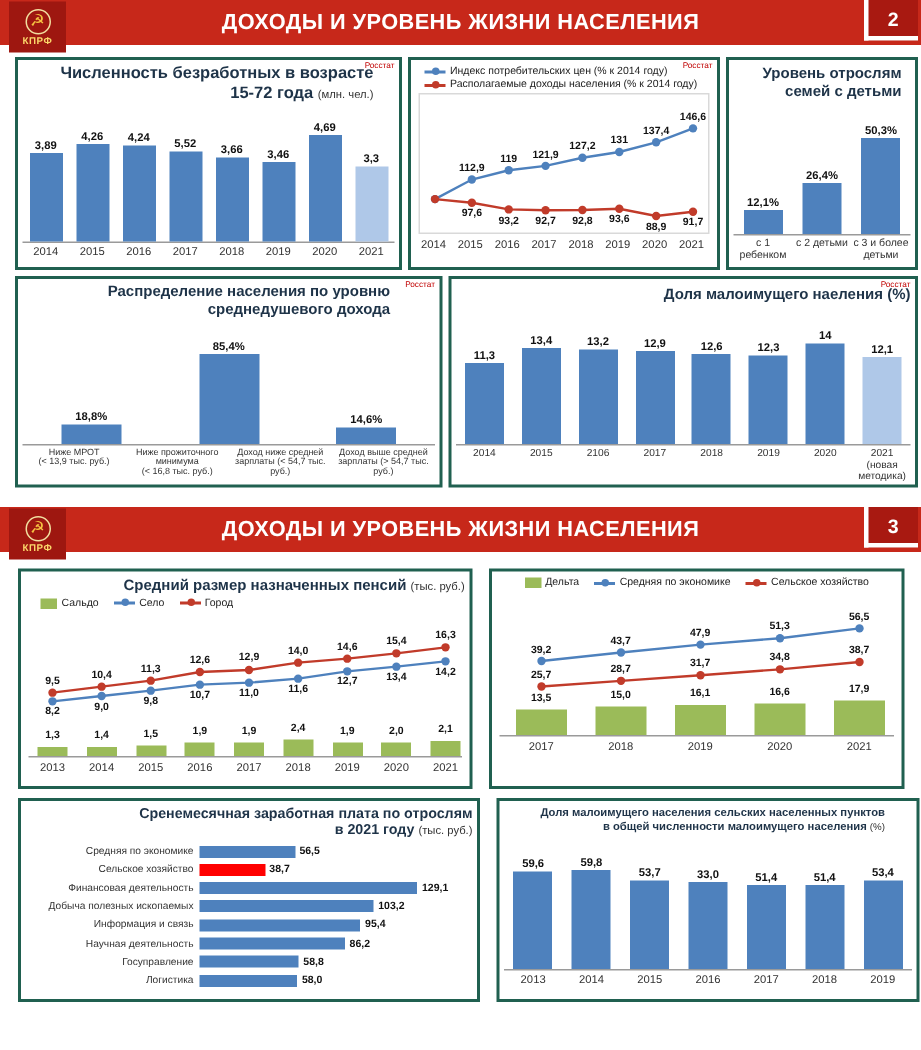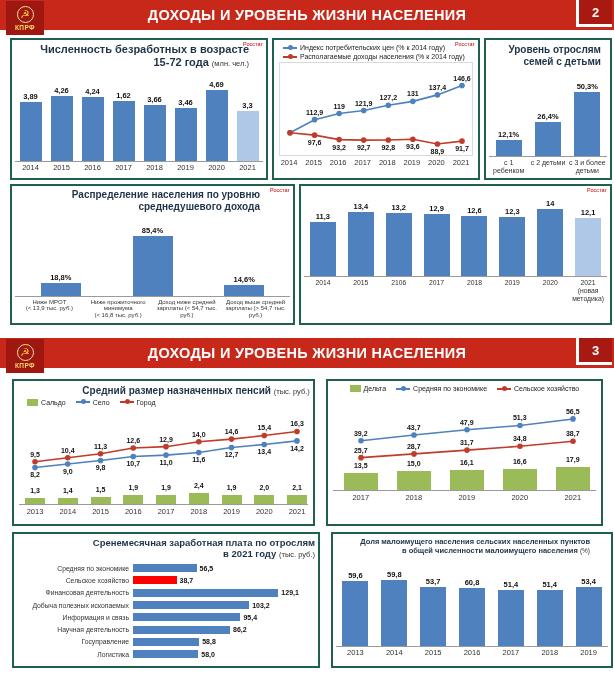--- a/index.html
+++ b/index.html
@@ -86,21 +86,21 @@
             </div>
             <div class="bitem">
               <div class="blabel">4,26</div>
               <div class="bar" style="height: 64.752px;"></div>
             </div>
             <div class="bitem">
               <div class="blabel">4,24</div>
               <div class="bar" style="height: 64.448px;"></div>
             </div>
             <div class="bitem">
-              <div class="blabel">1,62</div>
+              <div class="blabel">5,52</div>
               <div class="bar" style="height: 60.344px;"></div>
             </div>
             <div class="bitem">
               <div class="blabel">3,66</div>
               <div class="bar" style="height: 55.632px;"></div>
             </div>
             <div class="bitem">
               <div class="blabel">3,46</div>
               <div class="bar" style="height: 52.592px;"></div>
             </div>
@@ -246,20 +246,21 @@
 руб.)</div>
             <div class="bcat">Доход выше средней
 зарплаты (&gt; 54,7 тыс.
 руб.)</div>
           </div>
         </div>
     </div>
 
     <div class="panel" style="width:313px;height:141px">
       <div class="src">Росстат</div>
+      <div class="ptitle t10" style="padding:3px 0 5px">Доля малоимущего наеления (%)</div>
       <div class="chart c4">
           <div class="bars">
             <div class="bitem">
               <div class="blabel">11,3</div>
               <div class="bar" style="height: 53.9484px;"></div>
             </div>
             <div class="bitem">
               <div class="blabel">13,4</div>
               <div class="bar" style="height: 63.9742px;"></div>
             </div>
@@ -537,21 +538,21 @@
             </div>
             <div class="bitem">
               <div class="blabel">59,8</div>
               <div class="bar" style="height: 65.2364px;"></div>
             </div>
             <div class="bitem">
               <div class="blabel">53,7</div>
               <div class="bar" style="height: 58.5818px;"></div>
             </div>
             <div class="bitem">
-              <div class="blabel">60,8</div>
+              <div class="blabel">33,0</div>
               <div class="bar" style="height: 57.9273px;"></div>
             </div>
             <div class="bitem">
               <div class="blabel">51,4</div>
               <div class="bar" style="height: 56.0727px;"></div>
             </div>
             <div class="bitem">
               <div class="blabel">51,4</div>
               <div class="bar" style="height: 56.0727px;"></div>
             </div>

